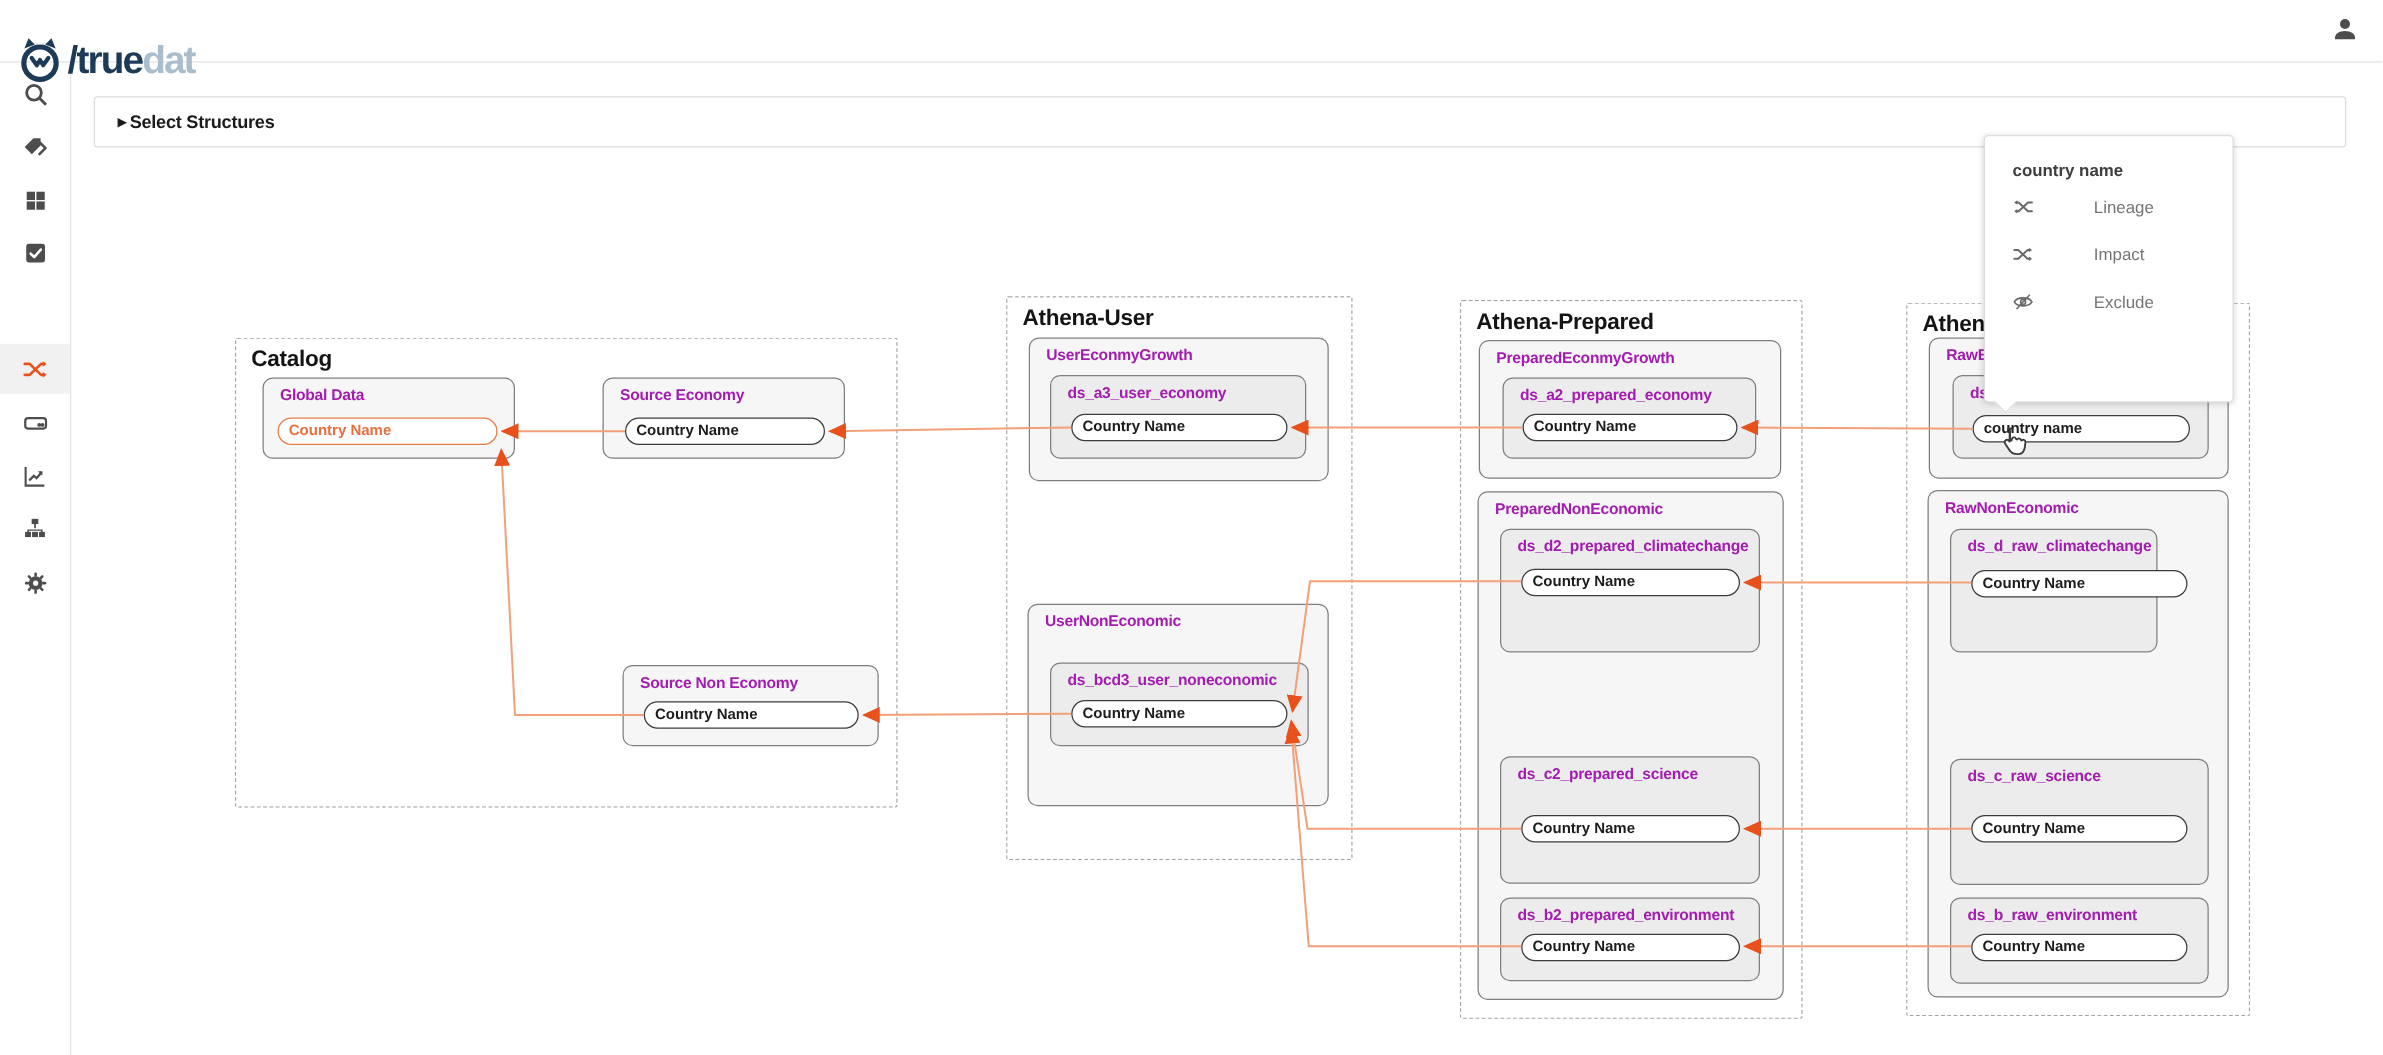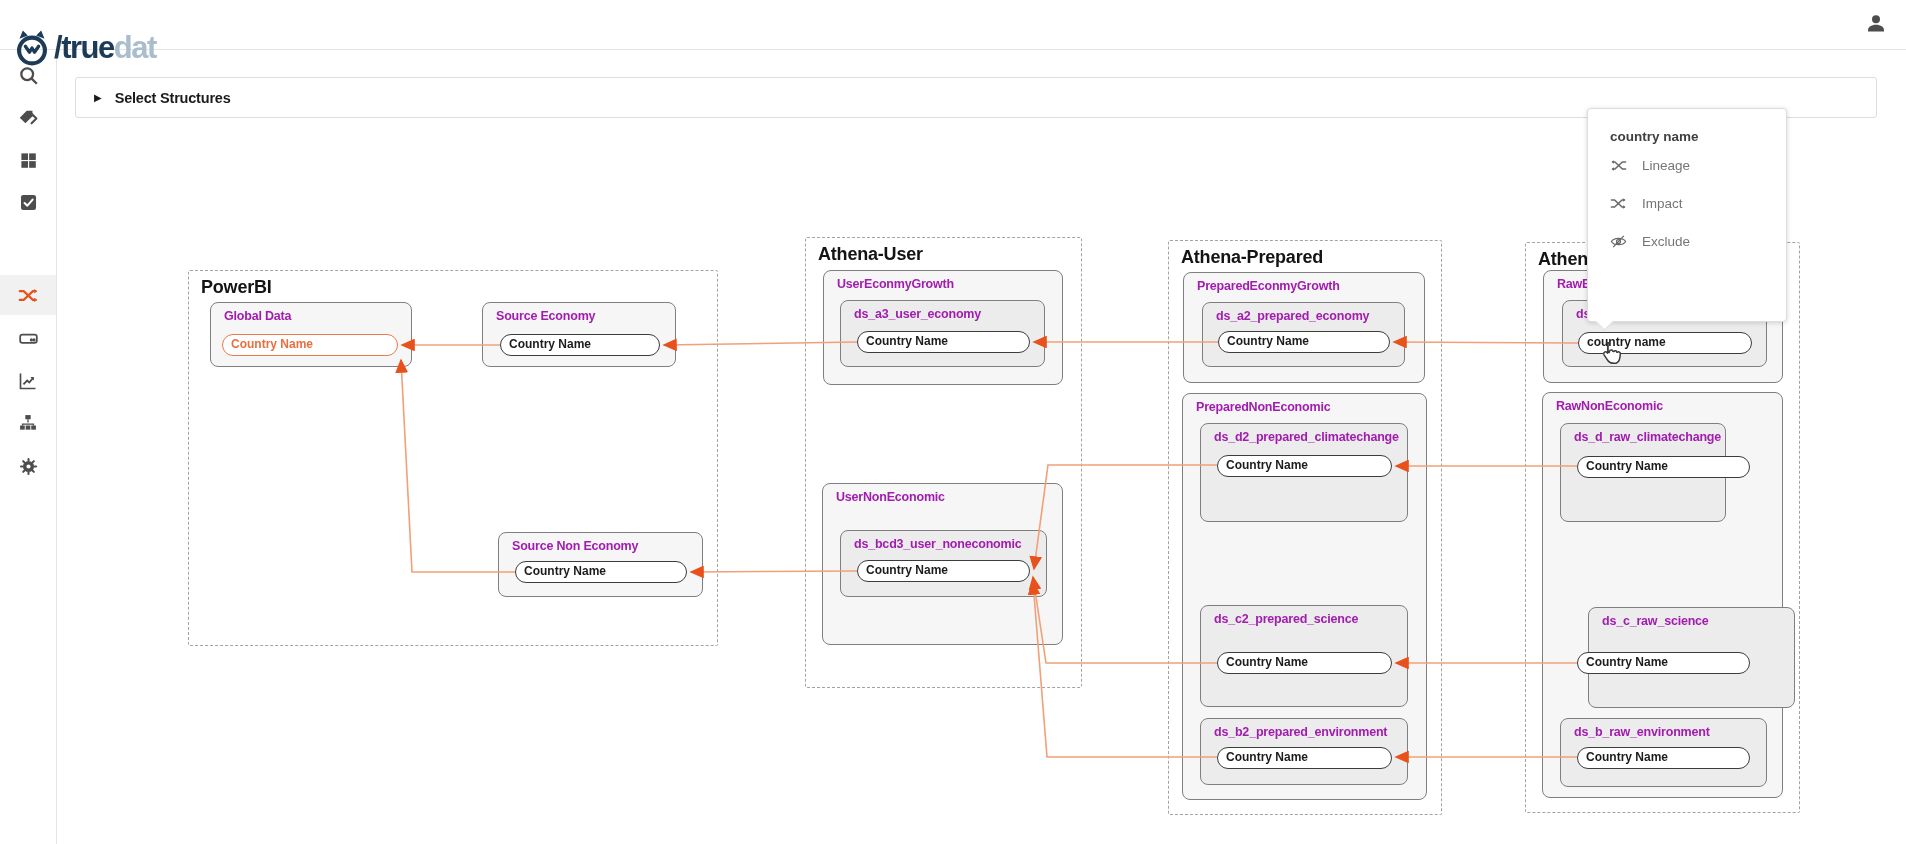--- a/index.html
+++ b/index.html
@@ -18,21 +18,21 @@
   .sidebar { position:absolute; left:0; top:50px; width:57px; height:794px; background:#fff;
              border-right:1px solid #e4e4e4; z-index:39; }
   .side-item { position:absolute; left:0; width:56px; height:40px; display:flex; align-items:center;
                justify-content:center; color:#4d4d4d; cursor:pointer; }
   .side-item.active { background:#f1f1f1; color:#e8511c; }
 
   
   .panel { position:absolute; left:75px; top:77px; width:1802px; height:41px; background:#fff;
            border:1px solid #ddd; border-radius:3px; display:flex; align-items:center; z-index:5; cursor:pointer; }
   .panel .caret { font-size:10px; color:#1b1b1b; margin-left:18px; }
-  .panel .plabel { font-size:14.5px; font-weight:700; color:#1b1b1b; margin-left:13px; letter-spacing:-0.2px; }
+  .panel .plabel { font-size:14.5px; font-weight:700; color:#1b1b1b; margin-left:2px; letter-spacing:-0.2px; }
 
   
   .grp { position:absolute; border:1.5px dashed #a3a3a3; border-radius:2px; z-index:1; }
   .grp-label { position:absolute; left:12px; top:6px; font-size:18px; font-weight:700; color:#141414;
                letter-spacing:-0.2px; white-space:nowrap; }
   .ctr { position:absolute; background:#f6f6f6; border:1.5px solid #7f7f7f; border-radius:8px; z-index:2; }
   .ctr-label { position:absolute; left:13px; top:6px; font-size:12.5px; font-weight:700; color:#a21caf;
                letter-spacing:-0.2px; white-space:nowrap; }
   .ds { position:absolute; background:#ececec; border:1.5px solid #7f7f7f; border-radius:8px; z-index:3; }
   .pill { position:absolute; height:22px; background:#fff; border:1.6px solid #3c3c3c; border-radius:11px;
@@ -43,21 +43,21 @@
   
   .edges { position:absolute; left:0; top:0; width:1906px; height:844px; z-index:6; pointer-events:none; }
 
   
   .menu { position:absolute; left:1587px; top:108px; width:200px; height:214px; background:#fff;
           border:1px solid #ddd; border-radius:4px; box-shadow:0 1px 5px rgba(0,0,0,0.16); z-index:20; }
   .menu::after { content:''; position:absolute; left:10px; bottom:-7px; width:12px; height:12px; background:#fff;
                  border-right:1px solid #ddd; border-bottom:1px solid #ddd; transform:rotate(45deg); }
   .menu-title { padding:20px 0 2px 22px; font-size:13.5px; font-weight:700; color:#3f3f3f; }
   .menu-item { display:flex; align-items:center; height:38px; padding-left:22px; color:#757575;
-               font-size:13.5px; cursor:pointer; }
+               font-size:13.5px; cursor:pointer;gap:33px; }
   .menu-item .mi-icon { width:17px; height:17px; margin-right:15px; color:#696969; flex:none; }
 
   .cursor-hand { position:absolute; left:1597px; top:340px; z-index:30; pointer-events:none; }
   svg { display:block; }
 </style>
 </head>
 <body>
 
 <div class="header">
   <div class="logo">
@@ -172,21 +172,21 @@
     </span>
   </div>
 </div>
 
 <div class="panel">
   <span class="caret">▶</span>
   <span class="plabel">Select Structures</span>
 </div>
 
 <div class="grp" style="left:188px; top:270px; width:530px; height:376px;">
-  <span class="grp-label">PowerBI</span>
+  <span class="grp-label">Catalog</span>
 </div>
 <div class="grp" style="left:805px; top:237px; width:277px; height:451px;">
   <span class="grp-label">Athena-User</span>
 </div>
 <div class="grp" style="left:1168px; top:240px; width:274px; height:575px;">
   <span class="grp-label">Athena-Prepared</span>
 </div>
 <div class="grp" style="left:1525px; top:242px; width:275px; height:571px;">
   <span class="grp-label">Athena-Ra</span>
 </div>
@@ -236,21 +236,21 @@
 </div>
 <div class="ds" style="left:1200px; top:718px; width:208px; height:67px;">
   <span class="ctr-label">ds_b2_prepared_environment</span>
 </div>
 <div class="ds" style="left:1562px; top:300px; width:205px; height:67px;">
   <span class="ctr-label">ds_</span>
 </div>
 <div class="ds" style="left:1560px; top:423px; width:166px; height:99px;">
   <span class="ctr-label">ds_d_raw_climatechange</span>
 </div>
-<div class="ds" style="left:1560px; top:607px; width:207px; height:101px;margin-left:28px;">
+<div class="ds" style="left:1560px; top:607px; width:207px; height:101px;">
   <span class="ctr-label">ds_c_raw_science</span>
 </div>
 <div class="ds" style="left:1560px; top:718px; width:207px; height:69px;">
   <span class="ctr-label">ds_b_raw_environment</span>
 </div>
 
 <div class="pill selected" style="left:222px; top:334px; width:176px;">Country Name</div>
 <div class="pill" style="left:500px; top:334px; width:160px;">Country Name</div>
 <div class="pill" style="left:515px; top:561px; width:172px;">Country Name</div>
 <div class="pill" style="left:857px; top:331px; width:173px;">Country Name</div>

